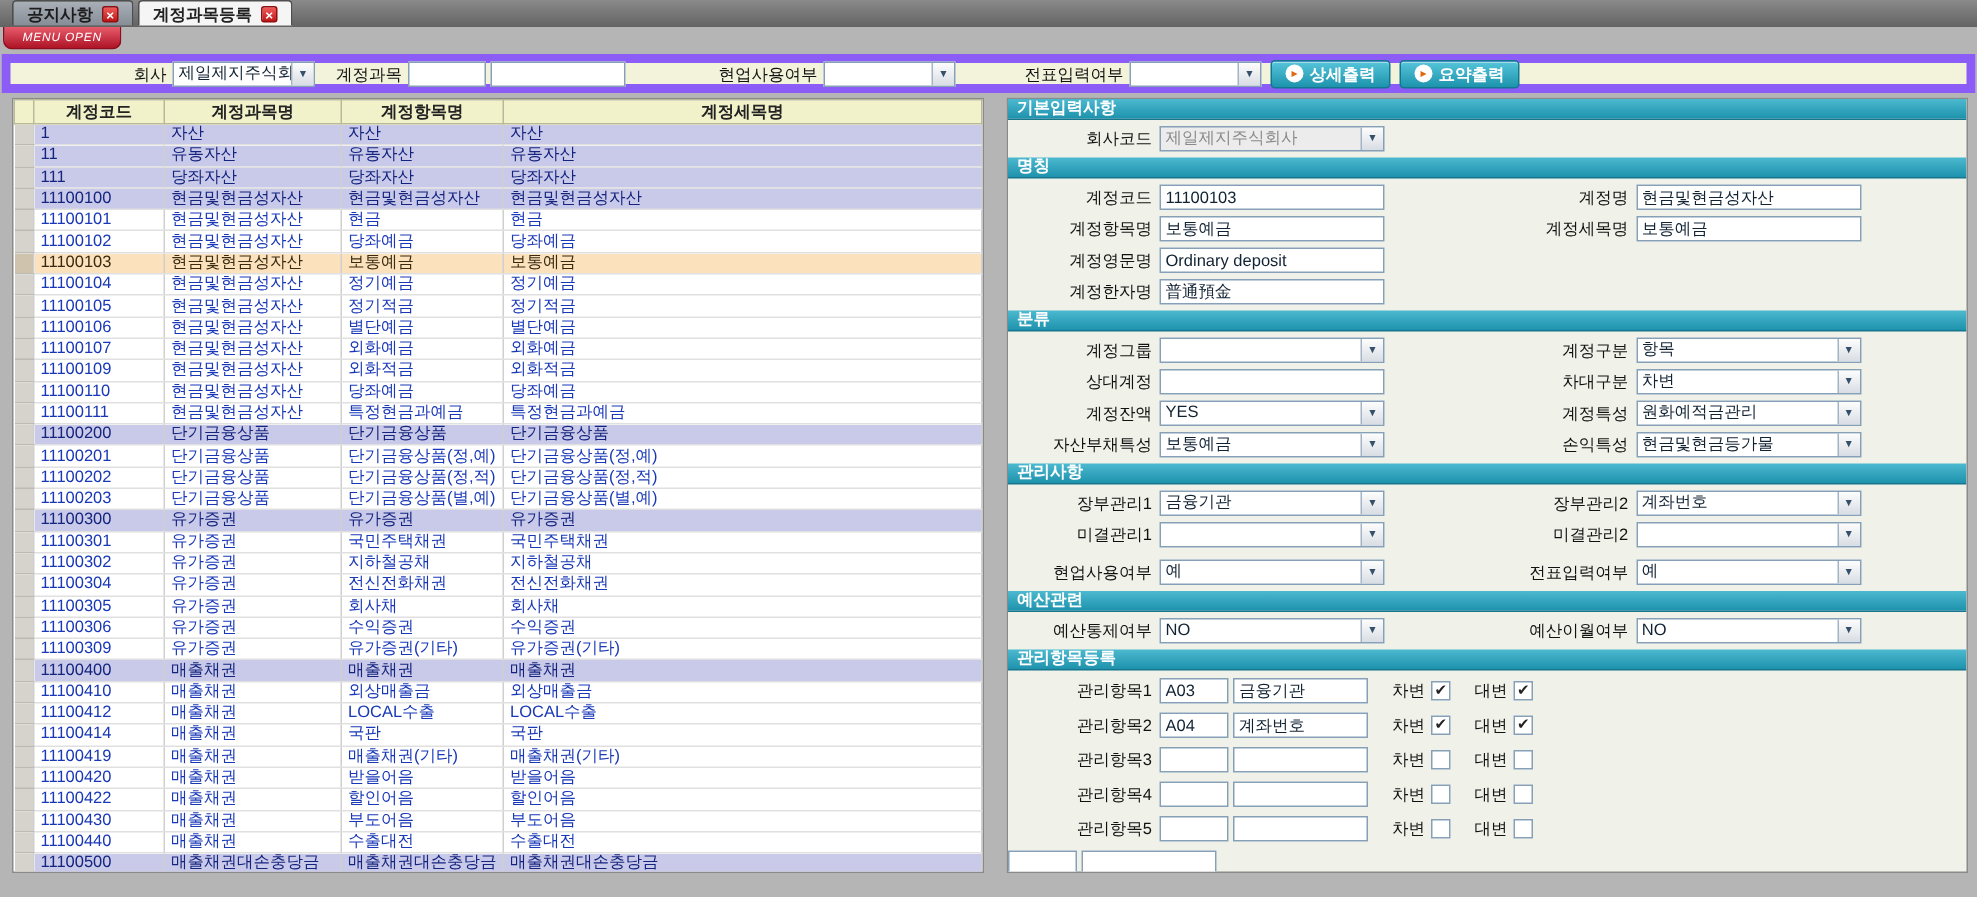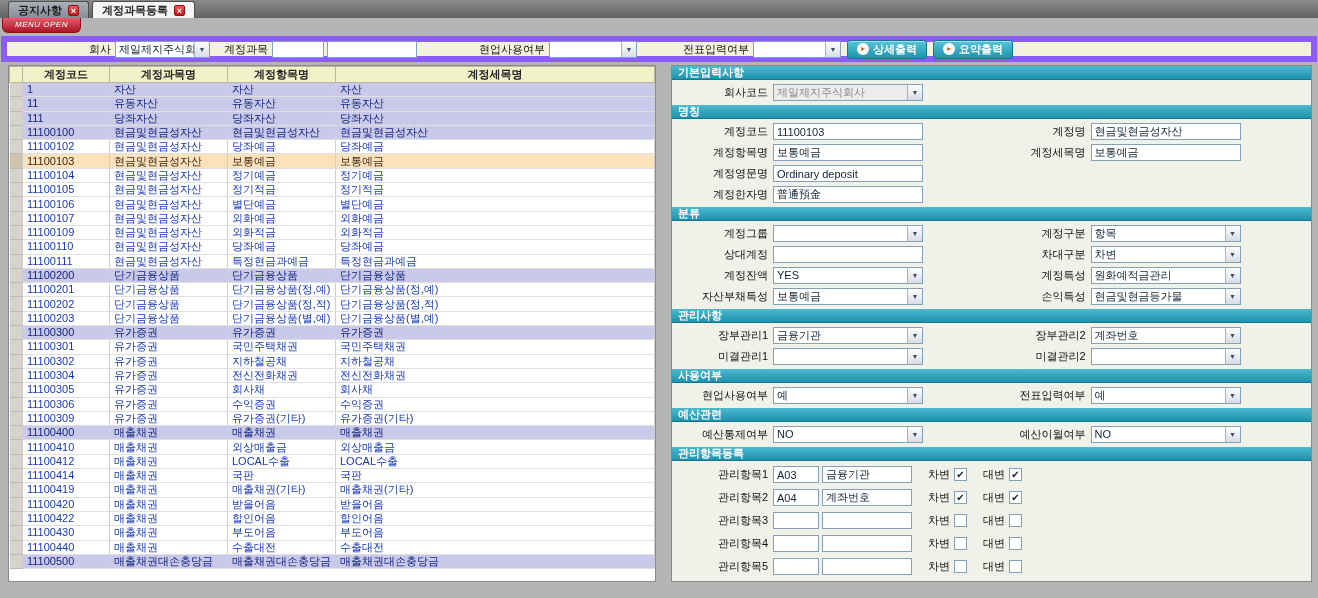--- a/index.html
+++ b/index.html
@@ -1,21 +1,21 @@
 <!DOCTYPE html>
 <html><head>
 <meta charset="utf-8">
 <style>
   * { margin:0; padding:0; box-sizing:border-box; }
   html,body { font-family:"Liberation Sans","DejaVu Sans",sans-serif; }
   body { background:#8f8f8f; }
   .app { width:1318px; height:598px; background:#b5b5b5; position:relative; overflow:hidden; }
 
   
-  .tabbar { height:18px; background:linear-gradient(#8a8a8a,#636363); display:flex; align-items:flex-end; padding-left:8px; gap:3px; }
+  .tabbar { height:18px; background:linear-gradient(#8a8a8a,#636363); display:flex; align-items:flex-start; padding-left:8px; gap:3px; }
   .tab { height:17px; display:flex; align-items:center; gap:6px; padding:0 9px; font-size:11px; font-weight:bold; border:1px solid #4e4e4e; border-bottom:none; border-radius:3px 3px 0 0; cursor:default; }
   .tab.inactive { background:linear-gradient(#aab0b8,#878d96); color:#1d1d1d; }
   .tab.active { background:#f5f5f5; color:#222; }
   .tab-close { width:11px; height:11px; background:linear-gradient(#f05a5a,#c01818); color:#fff; font-size:9px; line-height:11px; text-align:center; border-radius:2px; border:1px solid #8f0f0f; }
 
   
   .menubar { height:15px; display:flex; align-items:flex-start; padding-left:2px; }
   .menu-open { background:linear-gradient(#e85b6b,#ae1426); color:#fff; font-size:8px; font-weight:normal; font-style:italic; letter-spacing:.5px; padding:2px 12px 3px; border-radius:0 0 6px 6px; border:1px solid #8d0e1e; border-top:none; }
 
   
@@ -163,20 +163,27 @@
             </tr>
             <tr class="group">
               <td class="rowsel"></td>
               <td>11100100</td>
               <td>현금및현금성자산</td>
               <td>현금및현금성자산</td>
               <td>현금및현금성자산</td>
             </tr>
             <tr>
               <td class="rowsel"></td>
+              <td>11100101</td>
+              <td>현금및현금성자산</td>
+              <td>현금</td>
+              <td>현금</td>
+            </tr>
+            <tr>
+              <td class="rowsel"></td>
               <td>11100102</td>
               <td>현금및현금성자산</td>
               <td>당좌예금</td>
               <td>당좌예금</td>
             </tr>
             <tr class="selected">
               <td class="rowsel"></td>
               <td>11100103</td>
               <td>현금및현금성자산</td>
               <td>보통예금</td>
@@ -514,21 +521,20 @@
           <div class="field">
             <label>미결관리2</label>
             <span class="combo w150">
               <span class="combo-text"></span>
               <span class="combo-arrow">▼</span>
             </span>
           </div>
         </div>
       </div>
 
-      <div class="sec-bar">사용여부</div>
       <div class="sec-body">
         <div class="frow">
           <div class="field">
             <label>현업사용여부</label>
             <span class="combo w150">
               <span class="combo-text">예</span>
               <span class="combo-arrow">▼</span>
             </span>
           </div>
           <div class="field">

